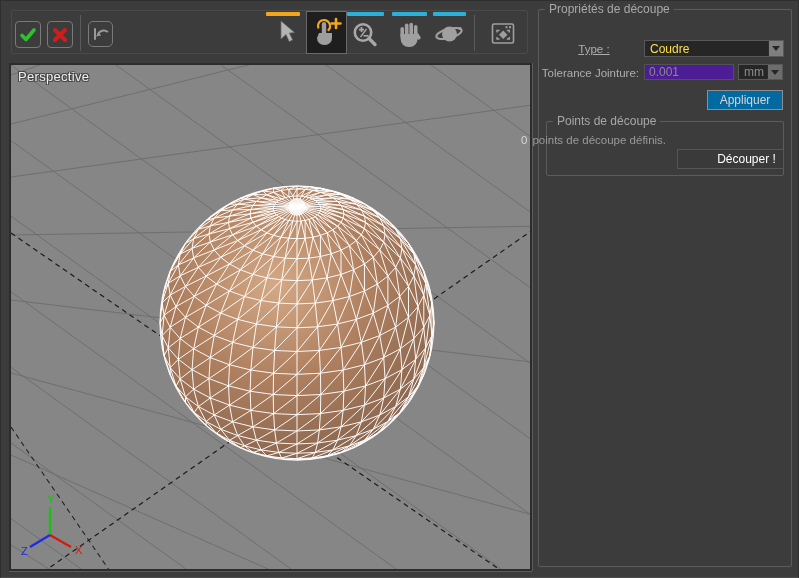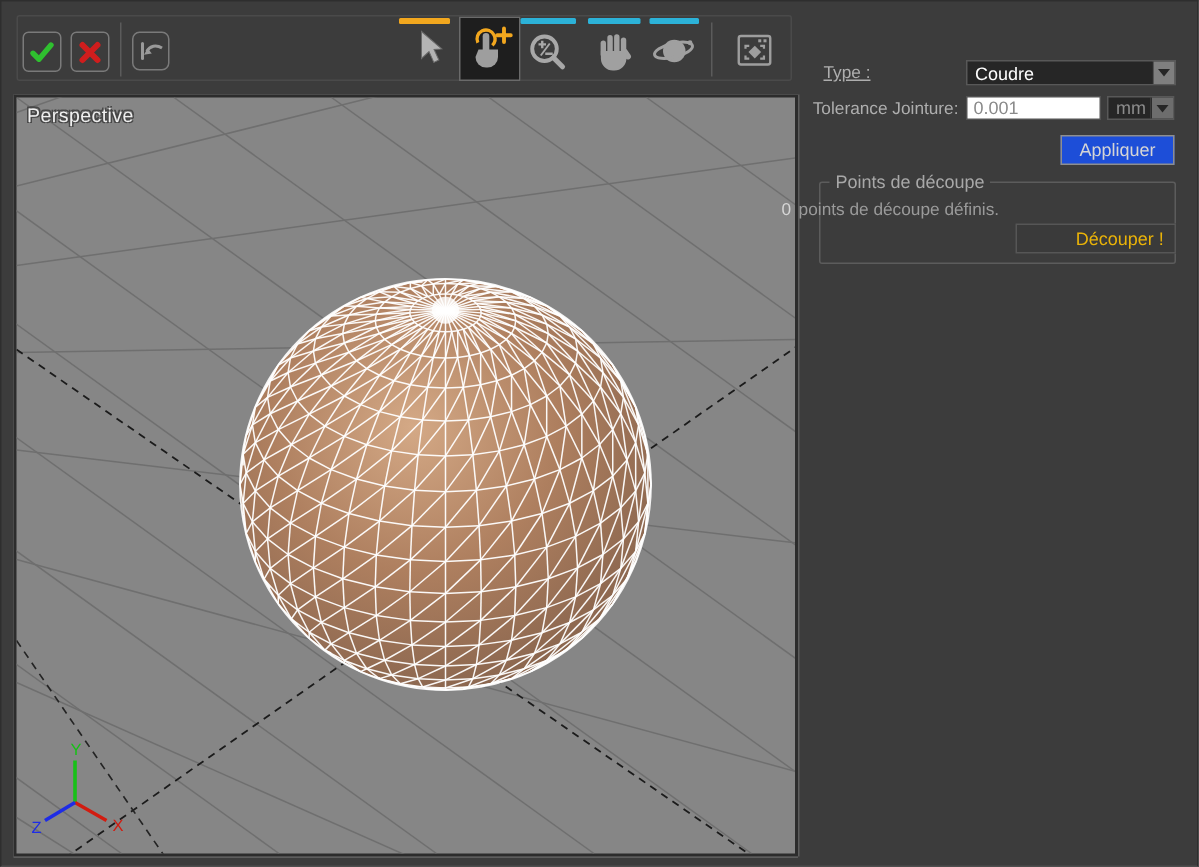--- a/index.html
+++ b/index.html
@@ -31,32 +31,32 @@
               letter-spacing:.3px;
               text-shadow:1px 1px 0 #474747, -1px 1px 0 #474747, 1px -1px 0 #474747, -1px -1px 0 #474747; }
 
   
   .groupbox { position:absolute; border:1px solid #5c5c5c; border-radius:2px; }
   .groupbox > .legend { position:absolute; top:-8px; left:6px; background:#3c3c3c;
                         padding:0 4px; font-size:12px; color:#a8a8a8; white-space:nowrap; }
   .plabel { position:absolute; font-size:11.5px; color:#aeaeae; white-space:nowrap; }
   .dropdown { position:absolute; background:#262626; border:1px solid #585858;
               display:flex; align-items:center; }
-  .dropdown .dd-text { flex:1; font-size:12px; color:#ffffff; padding-left:5px;
+  .dropdown .dd-text { flex:1; font-size:12px; color:#fde047; padding-left:5px;
                        overflow:hidden; white-space:nowrap; }
   .dd-arrow-btn { width:15px; align-self:stretch; background:#7f7f7f; border-left:1px solid #2c2c2c;
                   display:flex; align-items:center; justify-content:center; }
   .dd-arrow-btn.dim { background:#6d6d6d; }
   .dd-tri { width:0; height:0; border-left:4px solid transparent; border-right:4px solid transparent;
             border-top:5px solid #262626; }
-  .txt-input { position:absolute; background:#ffffff; border:1px solid #525252;
+  .txt-input { position:absolute; background:#4c1d95; border:1px solid #525252;
                font-size:12px; color:#8a8a8a; padding-left:4px; display:flex; align-items:center; }
-  .btn { position:absolute; background:#1d4ed8; border:1px solid #8e8e8e; color:#d5d5d5;
+  .btn { position:absolute; background:#0369a1; border:1px solid #8e8e8e; color:#d5d5d5;
          font-size:12px; display:flex; align-items:center; justify-content:center; }
-  .btn.disabled { background:#3a3a3a; border-color:#565656; color:#eab308;padding-left:32px; }
+  .btn.disabled { background:#3a3a3a; border-color:#565656; color:#ffffff;padding-left:32px; }
   .count-line { position:absolute; font-size:11.5px; white-space:nowrap; }
   .count-num { color:#d6d6d6; margin-right:5px; }
   .count-rest { color:#9a9a9a; }
 </style>
 </head>
 <body>
 
 <div id="window">
 
   <div class="toolbar-box">
@@ -1139,23 +1139,26 @@
         <line x1="39" y1="470" x2="39" y2="442" stroke="#17c117" stroke-width="2.4"></line>
         <line x1="39" y1="470" x2="60" y2="482" stroke="#d21c10" stroke-width="2.4"></line>
         <line x1="39" y1="470" x2="19" y2="482" stroke="#1e2ce6" stroke-width="2.4"></line>
         <text x="36" y="438" fill="#17c117" font-size="11" font-family="&quot;Liberation Sans&quot;, sans-serif">Y</text>
         <text x="64" y="489" fill="#d21c10" font-size="11" font-family="&quot;Liberation Sans&quot;, sans-serif">X</text>
         <text x="10" y="490" fill="#1e2ce6" font-size="11" font-family="&quot;Liberation Sans&quot;, sans-serif">Z</text>
       </svg>
     <div class="vp-label">Perspective</div>
   </div>
 
-
-
-  <div class="plabel" style="left:548px;top:42px;width:90px;text-align:left;text-decoration:underline;">Type :</div>
+  <div class="groupbox" style="left:537px;top:8px;width:254px;height:558px;">
+    <span class="legend">Propriétés de découpe</span>
+  </div>
+
+
+  <div class="plabel" style="left:548px;top:42px;width:90px;text-align:center;text-decoration:underline;">Type :</div>
 
   <div class="dropdown" style="left:643px;top:39px;width:140px;height:17px;">
     <span class="dd-text">Coudre</span>
     <span class="dd-arrow-btn">
       <span class="dd-tri"></span>
     </span>
   </div>
 
   <div class="plabel" style="left:538px;top:66px;width:100px;text-align:right;">Tolerance Jointure:</div>
 

